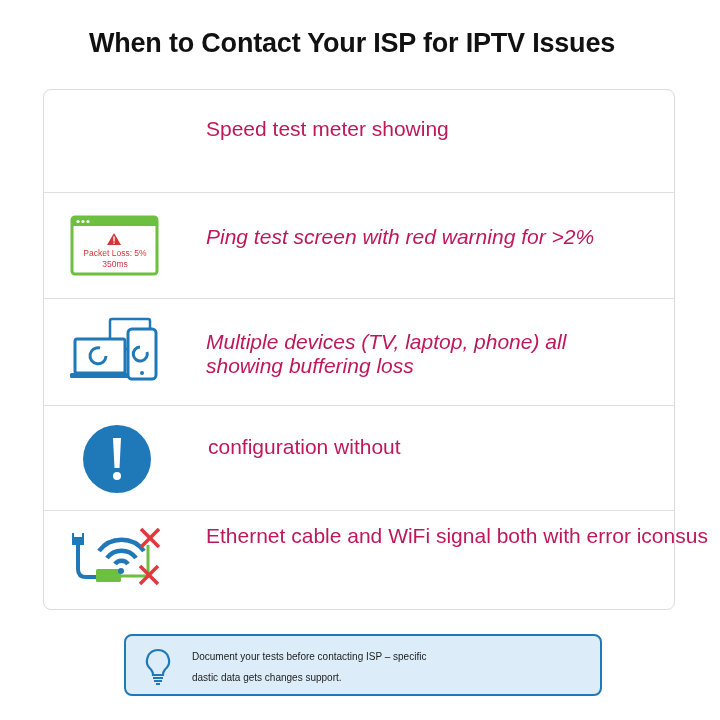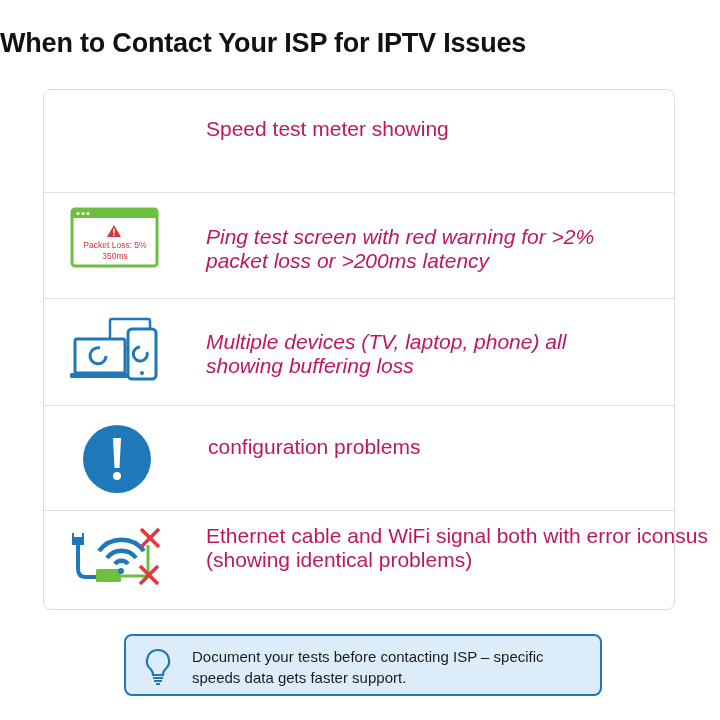--- a/index.html
+++ b/index.html
@@ -3,21 +3,21 @@
   <meta charset="utf-8">
   <style>
     html, body { margin: 0; padding: 0; }
     body {
       width: 720px; height: 720px; background: #ffffff;
       font-family: "Liberation Sans", sans-serif; color: #1a1a1a;
       position: relative; overflow: hidden;
     }
     .title {
       position: absolute; left: 0; top: 28px; width: 704px;
-      text-align: left; font-size: 27px; font-weight: bold; color: #111;
+      text-align: center; font-size: 27px; font-weight: bold; color: #111;
       letter-spacing: -0.2px;
     }
     .card {
       position: absolute; left: 43px; top: 89px; width: 632px; height: 521px;
       border: 1.5px solid #dcdcdc; border-radius: 8px; background: #fff;
       box-sizing: border-box;
     }
     .row {
       position: absolute; left: 0; width: 100%; box-sizing: border-box;
       border-bottom: 1.5px solid #e0e0e0;
@@ -28,56 +28,55 @@
       position: absolute; left: 162px; font-size: 21px; line-height: 24px; color: #be185d;
       white-space: nowrap;
     }
     .gauge-label { position: absolute; text-align: center; color: #d0363a; font-size: 9px; line-height: 12px; width: 110px; }
     .tip {
       position: absolute; left: 124px; top: 634px; width: 478px; height: 62px;
       background: #dcedf9; border: 2px solid #1f78b8; border-radius: 8px; box-sizing: border-box;
     }
     .tip .bulb { position: absolute; left: 18px; top: 12px; }
     .tip .tip-text {
-      position: absolute; left: 66px; top: 10px; font-size: 15px; line-height: 21px; color: #1c1c1c;
+      position: absolute; left: 66px; top: 10px; font-size: 10px; line-height: 21px; color: #1c1c1c;
     }
   </style>
 </head>
 <body>
 
 <div class="title">When to Contact Your ISP for IPTV Issues</div>
 
 <div class="card">
 
   <div class="row" style="top:0; height:103px;">
     <div class="text" style="top:27px;">
       <div>Speed test meter showing</div>
     </div>
   </div>
 
   <div class="row" style="top:103px; height:106px;">
-    <div class="icon" style="top:14px; left:26px; height:62px;">
+    <div class="icon" style="top:22px; left:26px; height:62px;">
       <svg width="90" height="62" viewBox="0 0 90 62">
         <rect x="2" y="2" width="85" height="57" rx="3" fill="#fff" stroke="#6cbf3f" stroke-width="3"></rect>
         <rect x="2" y="2" width="85" height="9" fill="#6cbf3f"></rect>
         <circle cx="8" cy="6.5" r="1.6" fill="#fff"></circle>
         <circle cx="13" cy="6.5" r="1.6" fill="#fff"></circle>
         <circle cx="18" cy="6.5" r="1.6" fill="#fff"></circle>
         <path d="M44 18 L51 30 L37 30 Z" fill="#d0363a"></path>
         <rect x="43.3" y="21.5" width="1.4" height="5" fill="#fff"></rect>
         <rect x="43.3" y="27.5" width="1.4" height="1.4" fill="#fff"></rect>
       </svg>
       <div style="position:absolute; top:33px; left:0; width:90px; text-align:center; color:#d0363a; font-size:8.5px; line-height:11px;">
         <div>Packet Loss: 5%</div>
         <div>350ms</div>
       </div>
     </div>
     <div class="text" style="top:32px;font-style:italic;">
       <div>Ping test screen with red warning for &gt;2%</div>
-      <div>packet loss or &gt;200ms latency</div>
     </div>
   </div>
 
   <div class="row" style="top:209px; height:107px;font-style:italic;">
     <div class="icon" style="top:16px; left:24px; height:70px;">
       <svg width="100" height="70" viewBox="0 0 100 70">
         <rect x="42" y="4" width="40" height="30" rx="2" fill="#fff" stroke="#1f78b8" stroke-width="2.5"></rect>
         <rect x="7" y="24" width="50" height="34" rx="2" fill="#fff" stroke="#1f78b8" stroke-width="3"></rect>
         <rect x="2" y="58" width="61" height="5" rx="1.5" fill="#1f78b8"></rect>
         <path d="M38 41 A8 8 0 1 1 32 33" fill="none" stroke="#1f78b8" stroke-width="3"></path>
@@ -94,21 +93,21 @@
 
   <div class="row" style="top:316px; height:105px;">
     <div class="icon" style="top:18px; left:38px; height:68px;">
       <svg width="70" height="70" viewBox="0 0 70 70">
         <circle cx="35" cy="35" r="34" fill="#1f78b8"></circle>
         <path d="M31 14 L39 14 L37.5 44 L32.5 44 Z" fill="#fff"></path>
         <circle cx="35" cy="52" r="4" fill="#fff"></circle>
       </svg>
     </div>
     <div class="text" style="top:29px; left:164px;">
-      <div>configuration problems</div>
+      <div>configuration without</div>
     </div>
   </div>
 
   <div class="row" style="top:421px; height:100px;">
     <div class="icon" style="top:16px; left:22px; height:64px;">
       <svg width="100" height="64" viewBox="0 0 100 64">
         <rect x="6" y="6" width="12" height="12" fill="#1f78b8"></rect>
         <rect x="8" y="6" width="8" height="4" fill="#fff"></rect>
         <path d="M12 18 L12 42 Q12 50 20 50 L32 50" fill="none" stroke="#1f78b8" stroke-width="4"></path>
         <rect x="30" y="42" width="25" height="13" rx="1.5" fill="#6cbf3f"></rect>
@@ -119,32 +118,31 @@
         <path d="M49 37 A8 8 0 0 1 62 37" fill="none" stroke="#1f78b8" stroke-width="4.5"></path>
         <circle cx="55" cy="44" r="3" fill="#1f78b8"></circle>
         <line x1="75" y1="2" x2="93" y2="20" stroke="#e0383c" stroke-width="3.5"></line>
         <line x1="93" y1="2" x2="75" y2="20" stroke="#e0383c" stroke-width="3.5"></line>
         <line x1="74" y1="39" x2="92" y2="57" stroke="#e0383c" stroke-width="3.5"></line>
         <line x1="92" y1="39" x2="74" y2="57" stroke="#e0383c" stroke-width="3.5"></line>
       </svg>
     </div>
     <div class="text" style="top:13px;">
       <div>Ethernet cable and WiFi signal both with error iconsus</div>
-      <div>(showing identical problems)</div>
     </div>
   </div>
 
 </div>
 
 <div class="tip">
   <div class="bulb">
     <svg width="28" height="38" viewBox="0 0 28 38">
       <path d="M14 2 A11 11 0 0 0 7 21.5 Q9 24 9 27 L19 27 Q19 24 21 21.5 A11 11 0 0 0 14 2 Z" fill="none" stroke="#1f78b8" stroke-width="2.2"></path>
       <line x1="9" y1="30" x2="19" y2="30" stroke="#1f78b8" stroke-width="2"></line>
       <line x1="10" y1="33" x2="18" y2="33" stroke="#1f78b8" stroke-width="2"></line>
       <line x1="12" y1="36" x2="16" y2="36" stroke="#1f78b8" stroke-width="2"></line>
     </svg>
   </div>
   <div class="tip-text">
     <div>Document your tests before contacting ISP – specific</div>
-    <div>speeds data gets faster support.</div>
+    <div>dastic data gets changes support.</div>
   </div>
 </div>
 
 </body></html>

